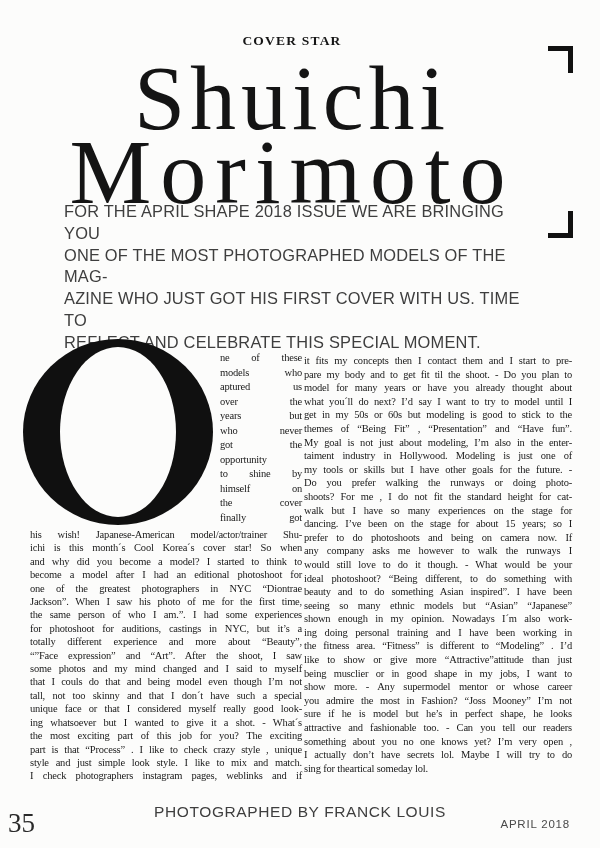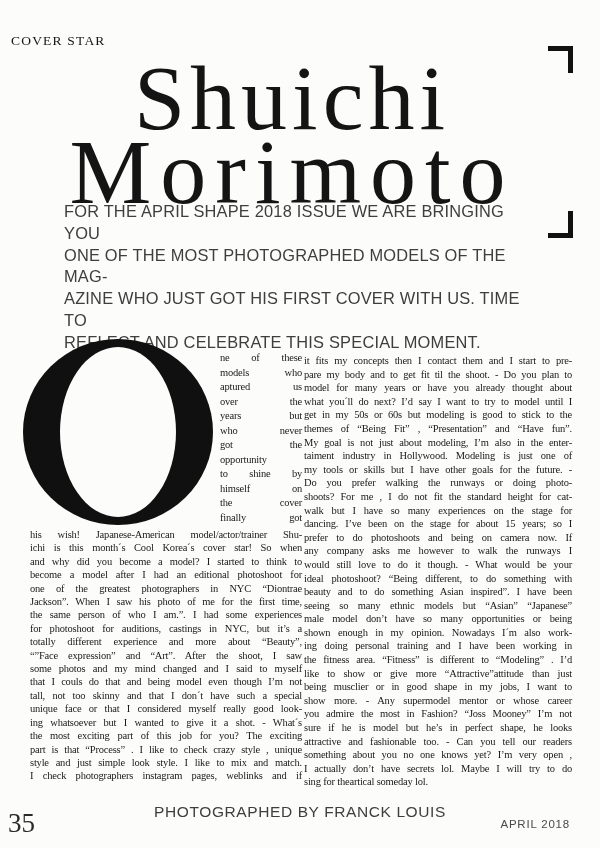--- a/index.html
+++ b/index.html
@@ -3,23 +3,23 @@
 <meta charset="utf-8">
 <style>
   html,body{margin:0;padding:0;background:#e8e8e8;}
   .page{
     position:relative;width:600px;height:848px;margin:0 auto;
     background:#fcfcfb;overflow:hidden;
     font-family:"Liberation Serif",serif;color:#1b1b1b;
   }
   
   .kicker{
-    position:absolute;top:33px;left:0;width:584px;
-    font-family:"Liberation Serif",serif;font-weight:normal;
-    font-size:13.5px;letter-spacing:1.2px;color:#161616;padding-left:11px;
+    position:absolute;top:33px;left:0;width:584px;text-align:center;
+    font-family:"Liberation Serif",serif;font-weight:bold;
+    font-size:13.5px;letter-spacing:1.2px;color:#161616;
   }
   .title-line{
     position:absolute;left:0;width:584px;text-align:center;
     font-family:"Liberation Serif",serif;color:#141414;line-height:1;
     white-space:nowrap;
   }
   .title-1{top:52px;font-size:92px;letter-spacing:5px;}
   .title-2{top:126px;font-size:92px;letter-spacing:9px;}
   .corner{position:absolute;width:20px;height:22px;}
   .corner-tr{left:548px;top:46px;border-top:5px solid #111;border-right:5px solid #111;}
@@ -145,21 +145,20 @@
         <div class="body-line">Do you prefer walking the runways or doing photo-</div>
         <div class="body-line">shoots? For me , I do not fit the standard height for cat-</div>
         <div class="body-line">walk but I have so many experiences on the stage for</div>
         <div class="body-line">dancing. I’ve been on the stage for about 15 years; so I</div>
         <div class="body-line">prefer to do photoshoots and being on camera now. If</div>
         <div class="body-line">any company asks me however to walk the runways I</div>
         <div class="body-line">would still love to do it though. - What would be your</div>
         <div class="body-line">ideal photoshoot? “Being different, to do something with</div>
         <div class="body-line">beauty and to do something Asian inspired”. I have been</div>
         <div class="body-line">seeing so many ethnic models but “Asian” “Japanese”</div>
-        <div class="body-line">male model don’t have so many opportunities or being</div>
         <div class="body-line">shown enough in my opinion. Nowadays I´m also work-</div>
         <div class="body-line">ing doing personal training and I have been working in</div>
         <div class="body-line">the fitness area. “Fitness” is different to “Modeling” . I’d</div>
         <div class="body-line">like to show or give more “Attractive”attitude than just</div>
         <div class="body-line">being musclier or in good shape in my jobs, I want to</div>
         <div class="body-line">show more. - Any supermodel mentor or whose career</div>
         <div class="body-line">you admire the most in Fashion? “Joss Mooney” I’m not</div>
         <div class="body-line">sure if he is model but he’s in perfect shape, he looks</div>
         <div class="body-line">attractive and fashionable too. - Can you tell our readers</div>
         <div class="body-line">something about you no one knows yet? I’m very open ,</div>

